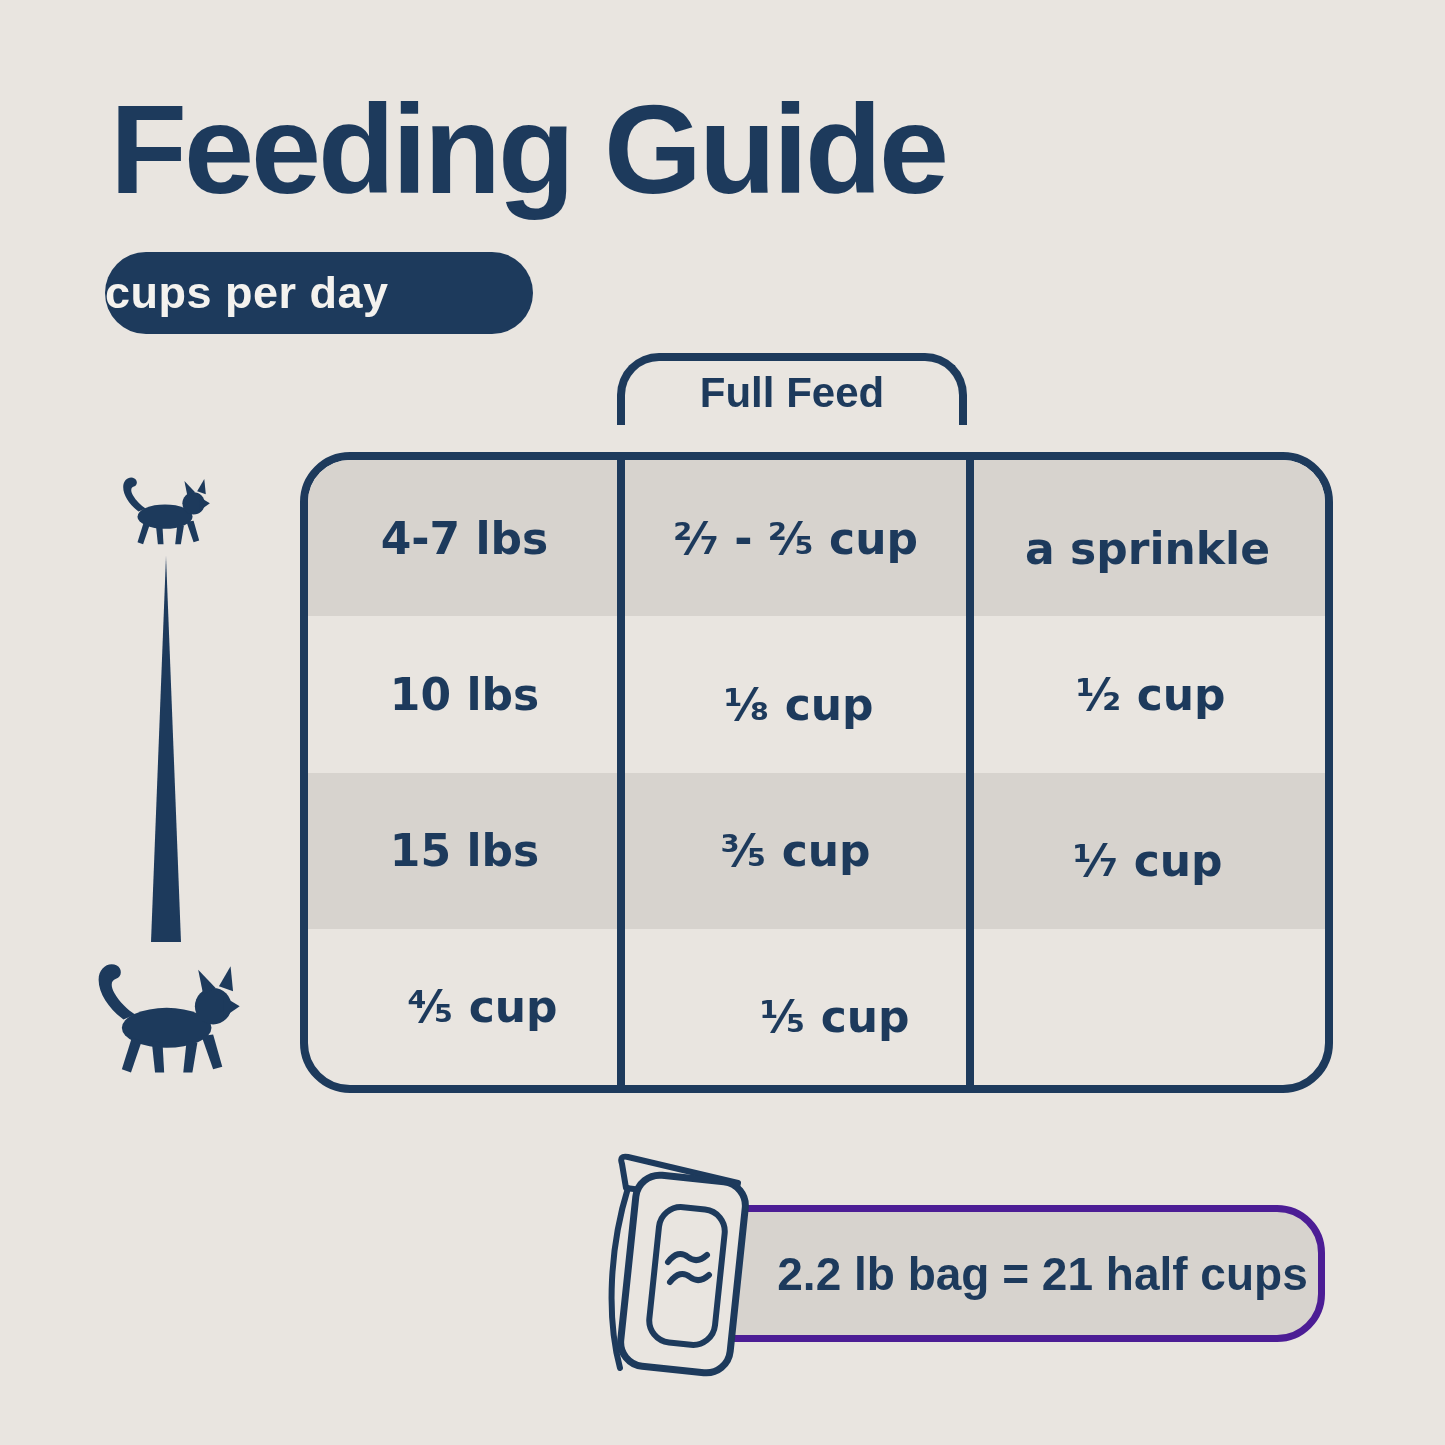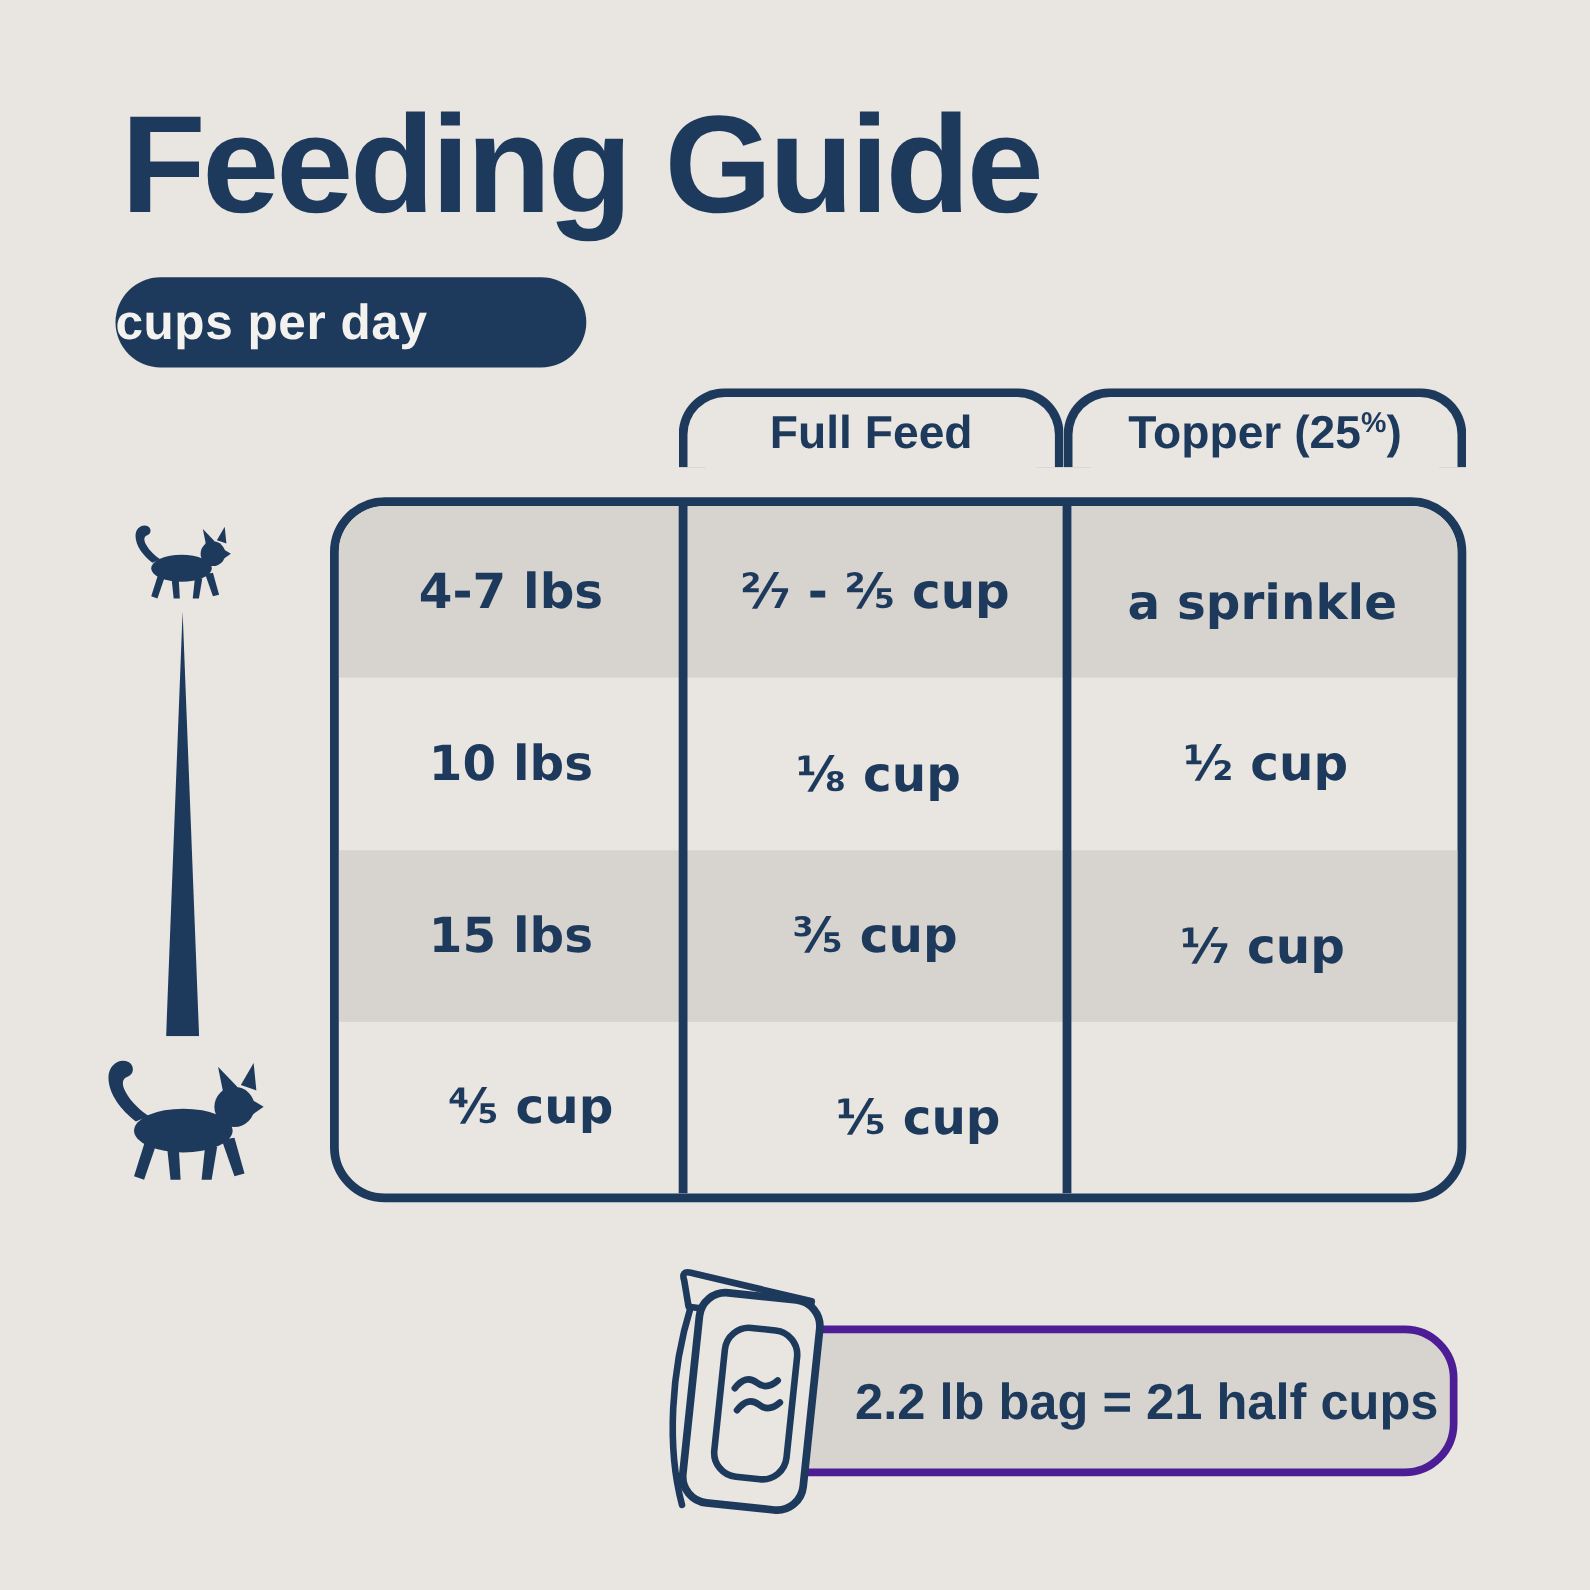--- a/index.html
+++ b/index.html
@@ -91,23 +91,20 @@
 
   <div class="title">Feeding Guide</div>
 
   <div class="subtitle-pill">
     <span>cups per day</span>
   </div>
 
   <div class="tab tab-full">
     <span>Full Feed</span>
   </div>
-  <div class="tab tab-topper">
-    <span><span>Topper (25</span><span class="sup">%</span><span>)</span></span>
-  </div>
 
   <div class="table-body">
     <div class="rows">
       <div class="t-row gray">
         <div class="cell c1">4-7 lbs</div>
         <div class="cell c2">²⁄₇ - ²⁄₅ cup</div>
         <div class="cell c3">a sprinkle</div>
       </div>
       <div class="t-row">
         <div class="cell c1">10 lbs</div>

